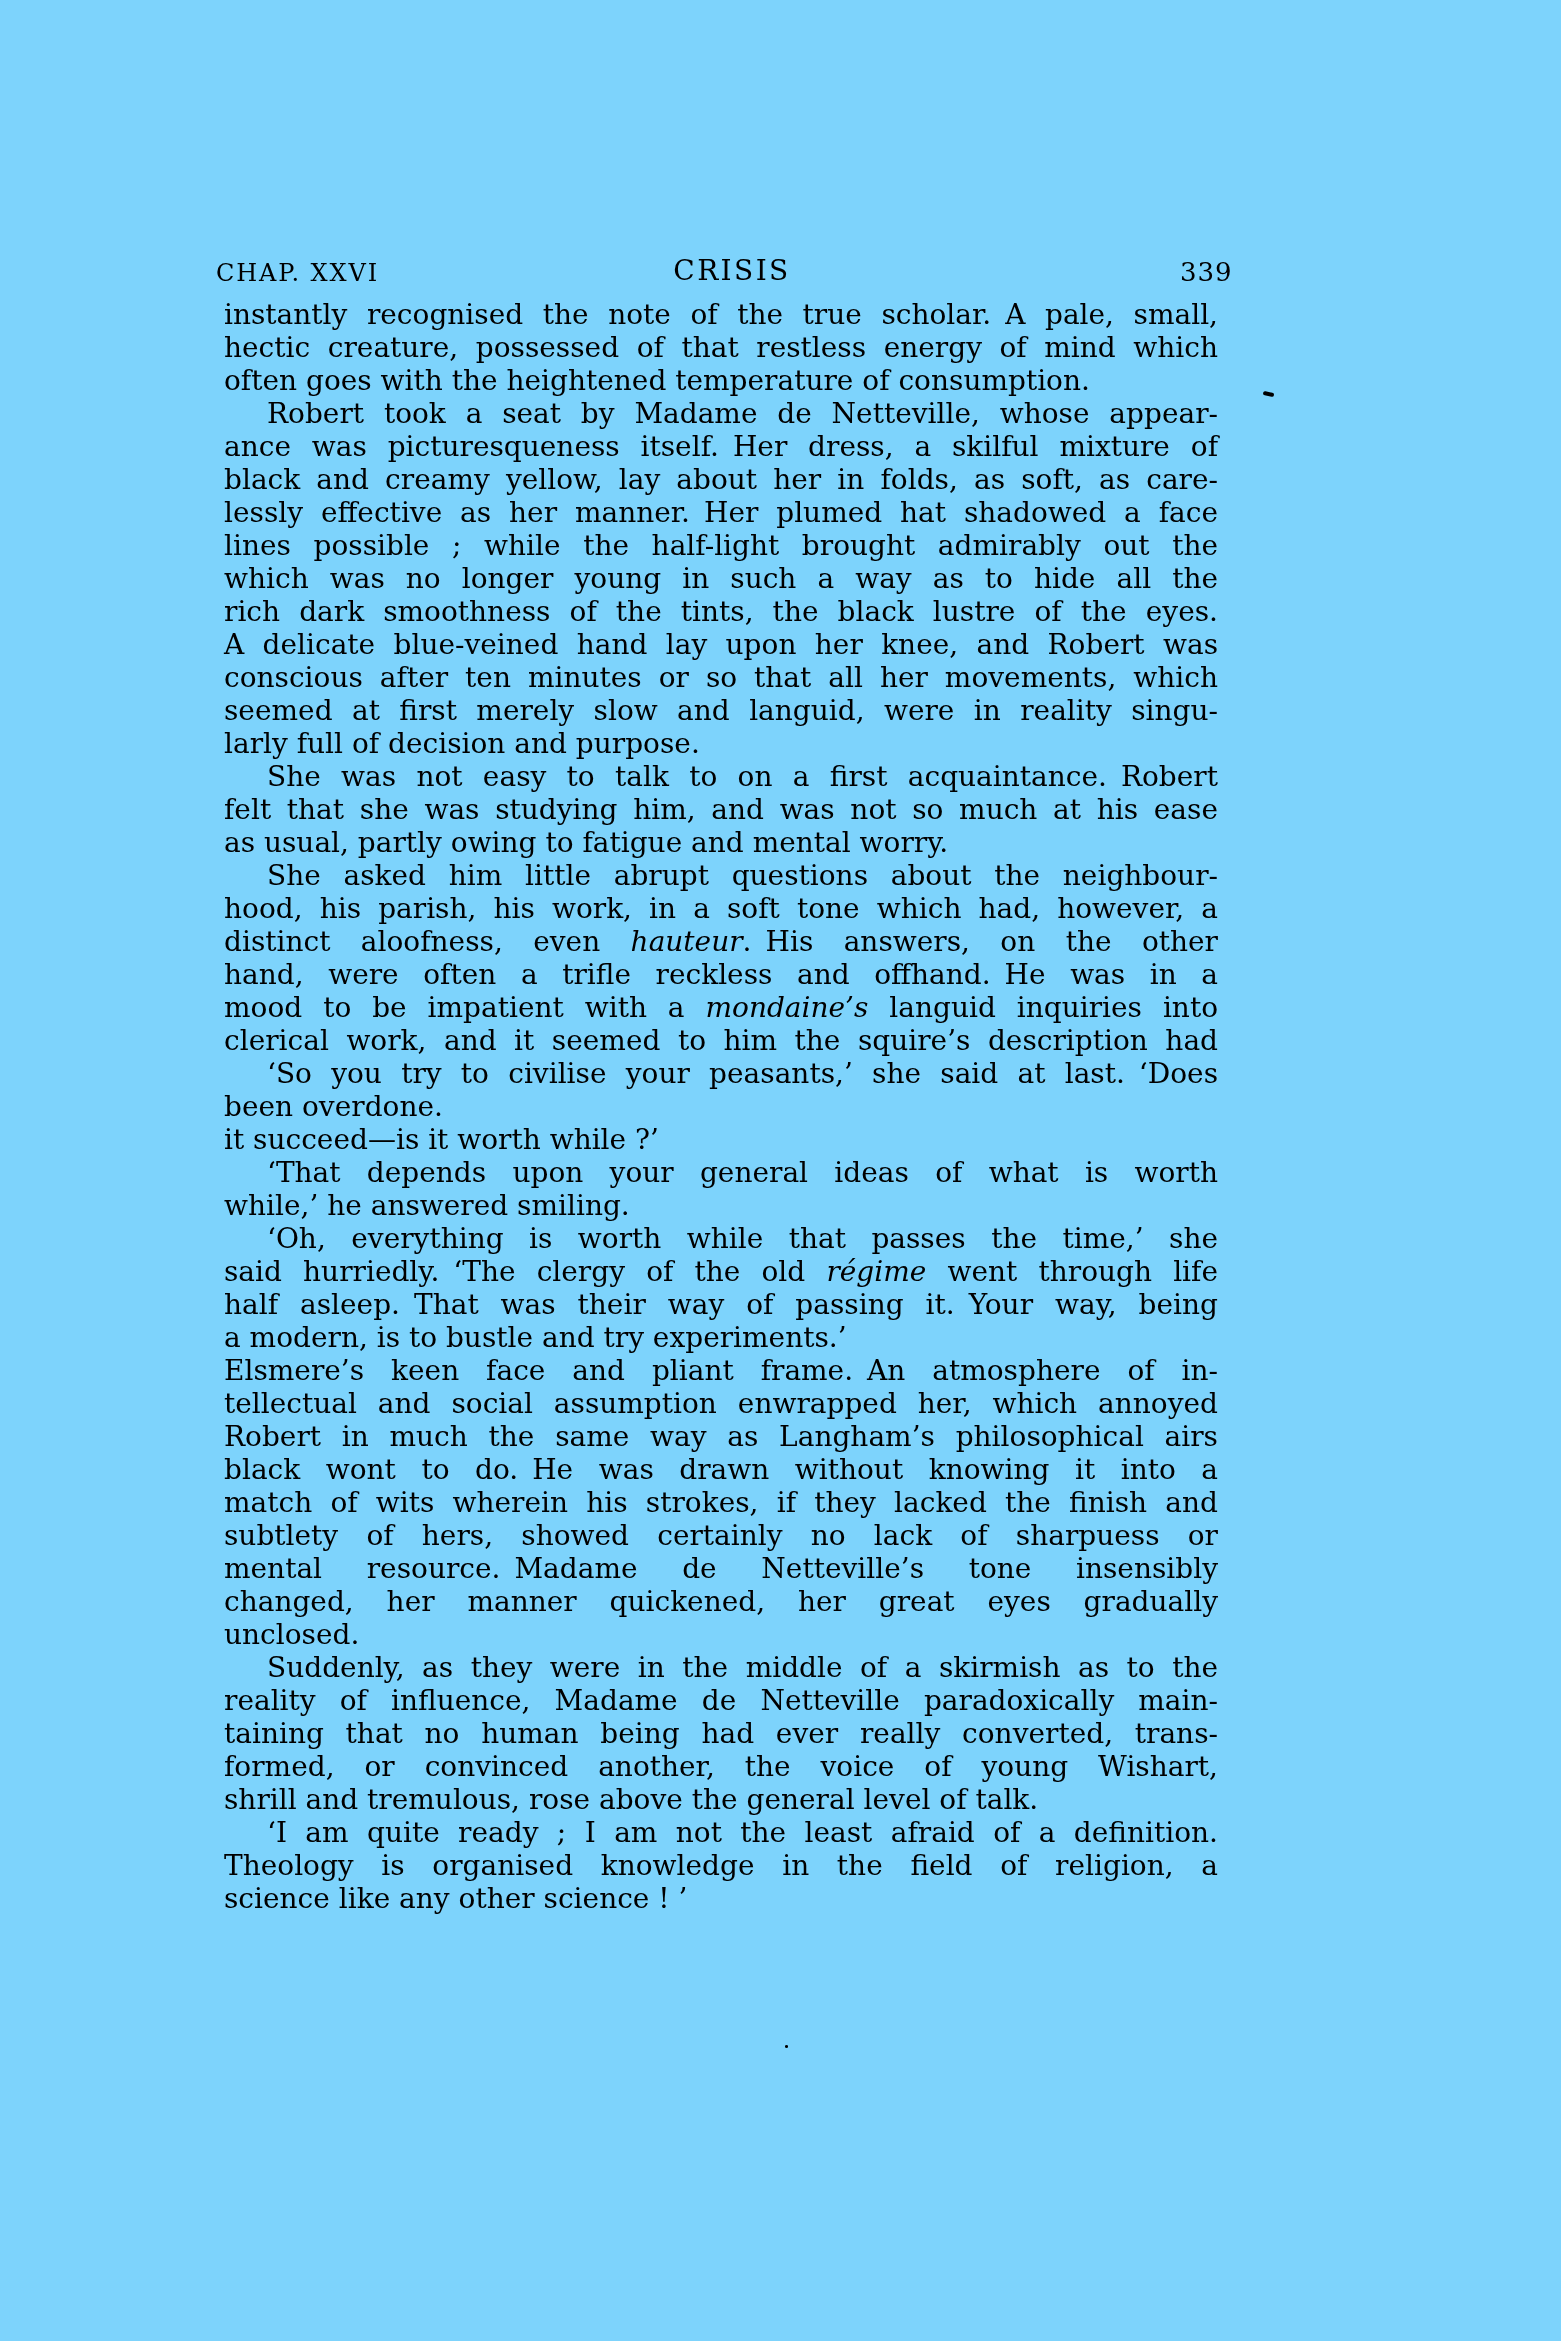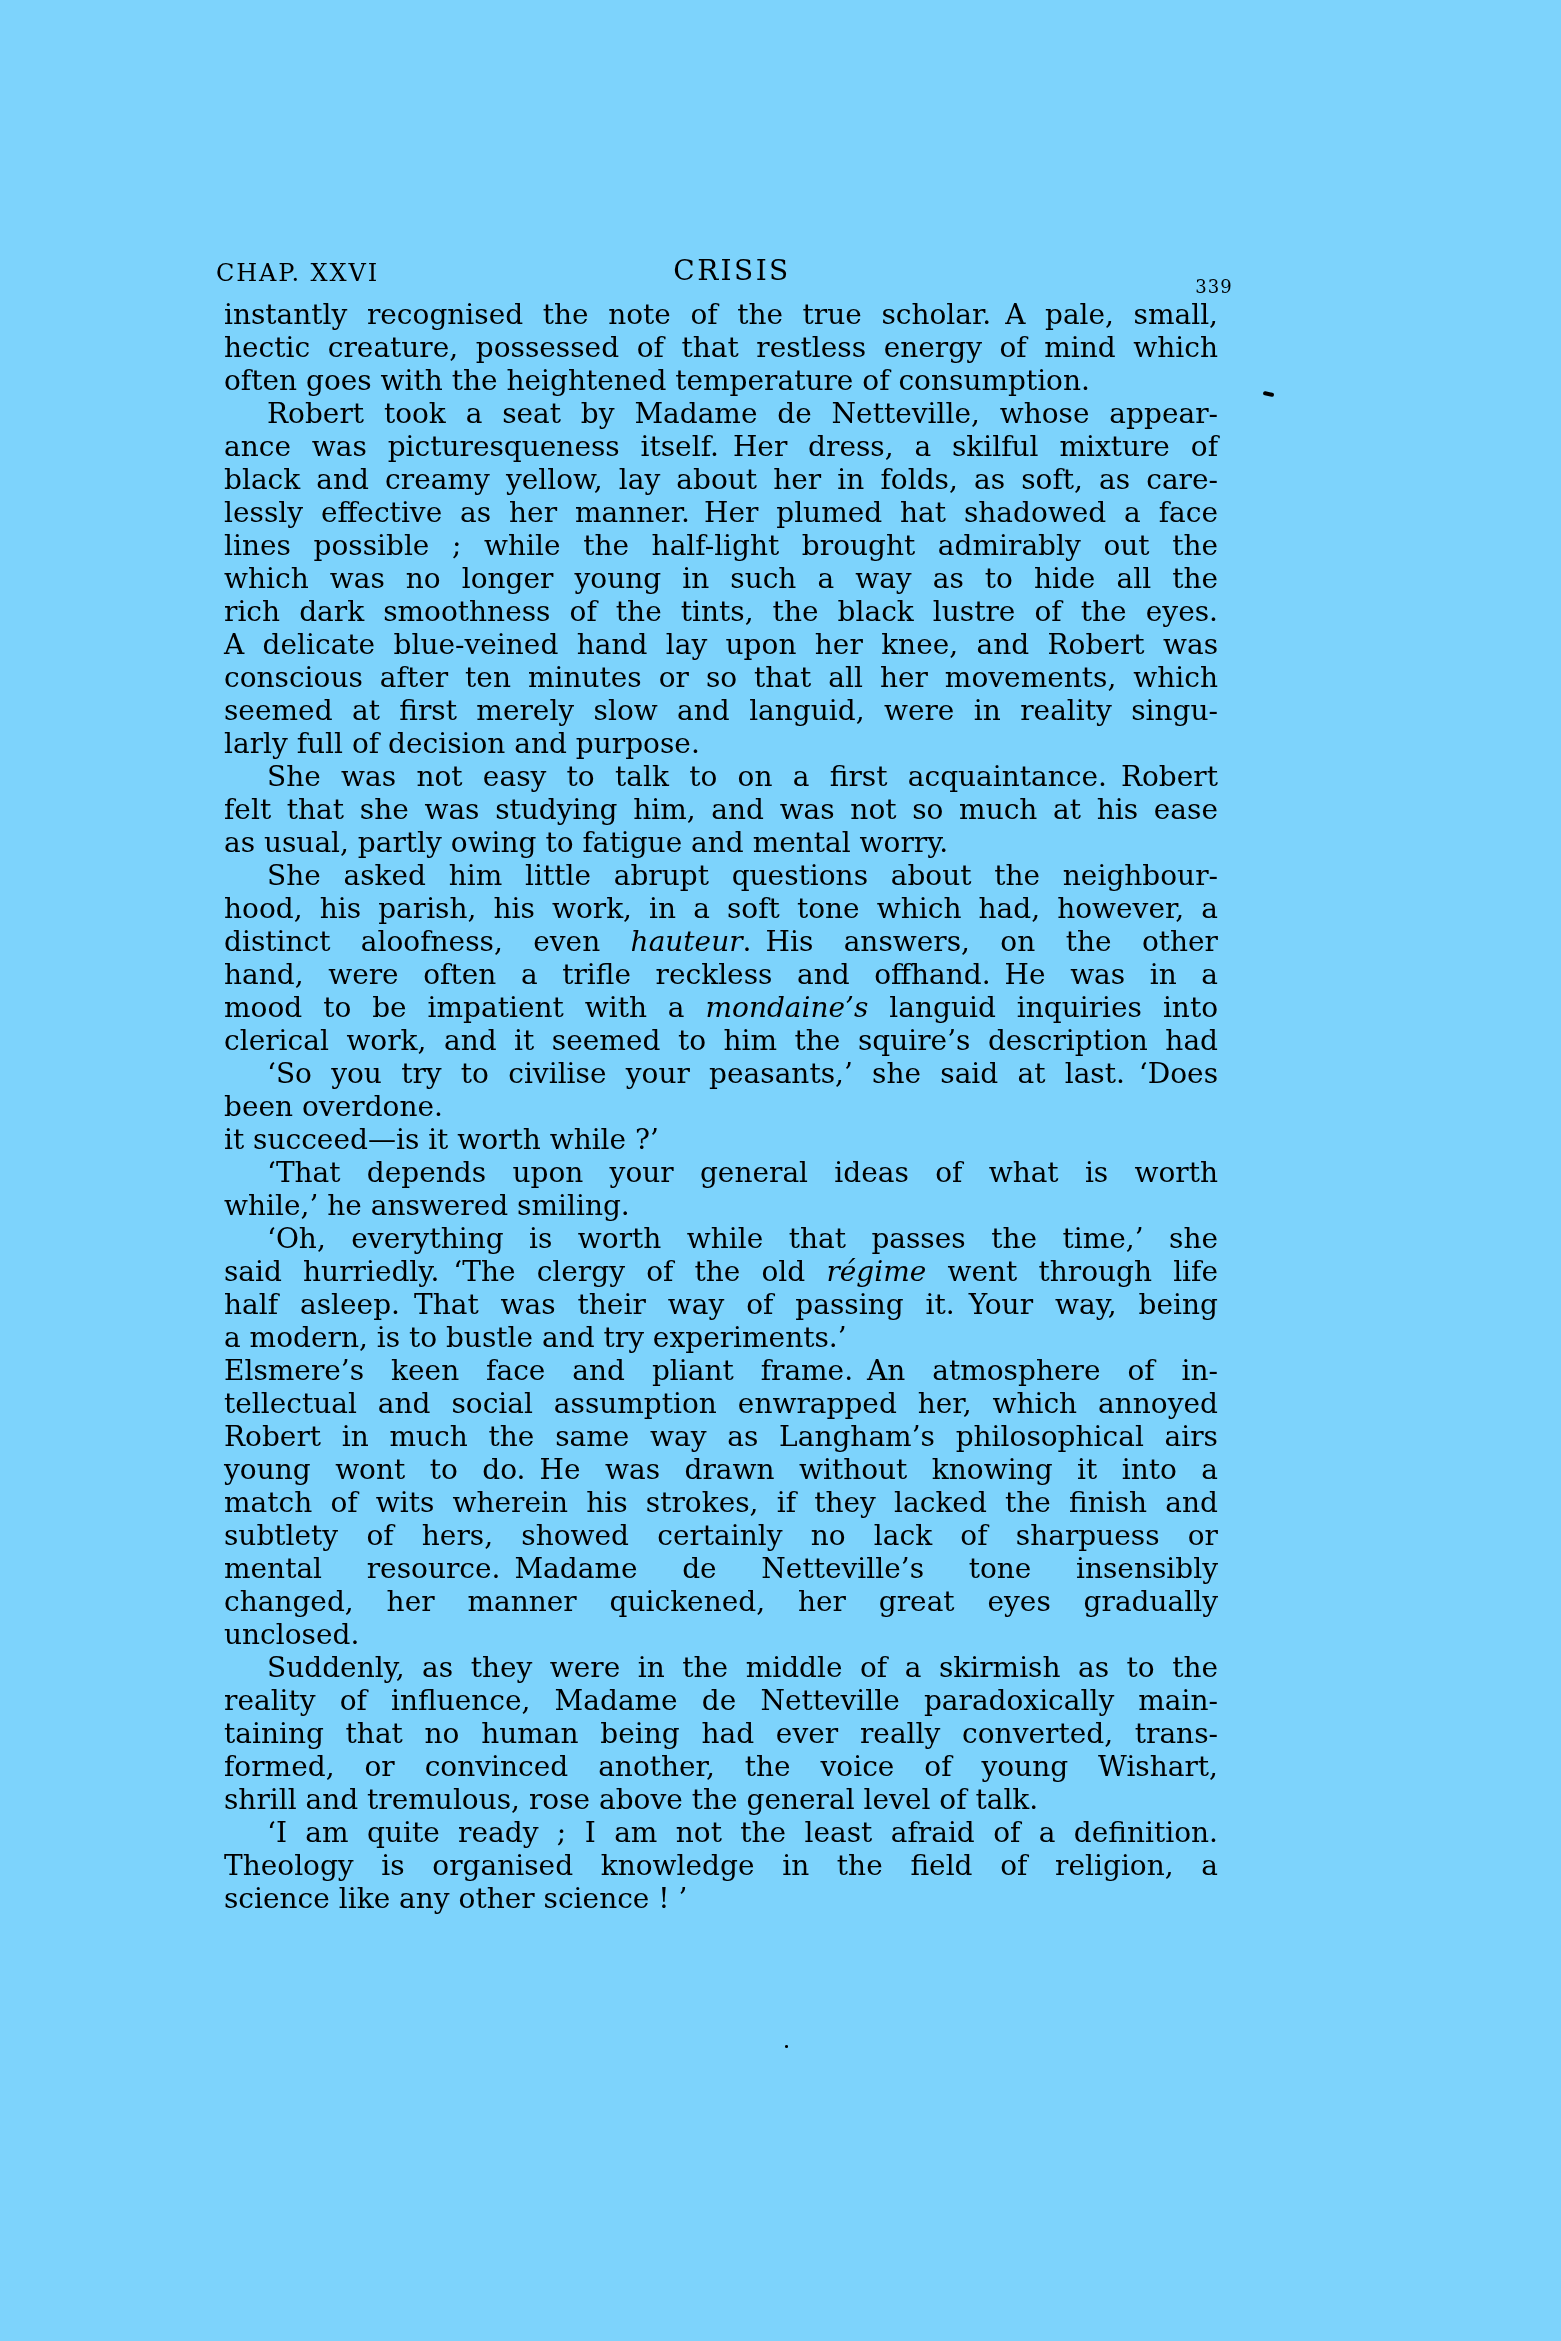--- a/index.html
+++ b/index.html
@@ -37,24 +37,23 @@
     top: 0;
     transform: translateX(-50%);
     font-size: 28px;
     letter-spacing: 2.4px;
     white-space: nowrap;
   }
   .page-number {
     position: absolute;
     right: -10.6px;
     top: 2.9px;
-    font-size: 18px;
+    font-size: 26px;
     letter-spacing: 1px;
     white-space: nowrap;
-    margin-top: 19px;
   }
   .page-body {
     position: absolute;
     left: 224px;
     top: 298px;
     width: 994px;
     font-size: 28px;
     line-height: 33px;
     text-align: justify;
   }
@@ -132,21 +131,21 @@
       <div class="line end">it succeed—is it worth while ?’</div>
       <div class="line indent">‘That depends upon your general ideas of what is worth</div>
       <div class="line end">while,’ he answered smiling.</div>
       <div class="line indent">‘Oh, everything is worth while that passes the time,’ she</div>
       <div class="line">said hurriedly. ‘The clergy of the old <i>régime</i> went through life</div>
       <div class="line">half asleep. That was their way of passing it. Your way, being</div>
       <div class="line end">a modern, is to bustle and try experiments.’</div>
       <div class="line">Elsmere’s keen face and pliant frame. An atmosphere of in-</div>
       <div class="line">tellectual and social assumption enwrapped her, which annoyed</div>
       <div class="line">Robert in much the same way as Langham’s philosophical airs</div>
-      <div class="line">young wont to do. He was drawn without knowing it into a</div>
+      <div class="line">black wont to do. He was drawn without knowing it into a</div>
       <div class="line">match of wits wherein his strokes, if they lacked the finish and</div>
       <div class="line">subtlety of hers, showed certainly no lack of sharpuess or</div>
       <div class="line">mental resource. Madame de Netteville’s tone insensibly</div>
       <div class="line">changed, her manner quickened, her great eyes gradually</div>
       <div class="line end">unclosed.</div>
       <div class="line indent">Suddenly, as they were in the middle of a skirmish as to the</div>
       <div class="line">reality of influence, Madame de Netteville paradoxically main-</div>
       <div class="line">taining that no human being had ever really converted, trans-</div>
       <div class="line">formed, or convinced another, the voice of young Wishart,</div>
       <div class="line end">shrill and tremulous, rose above the general level of talk.</div>

